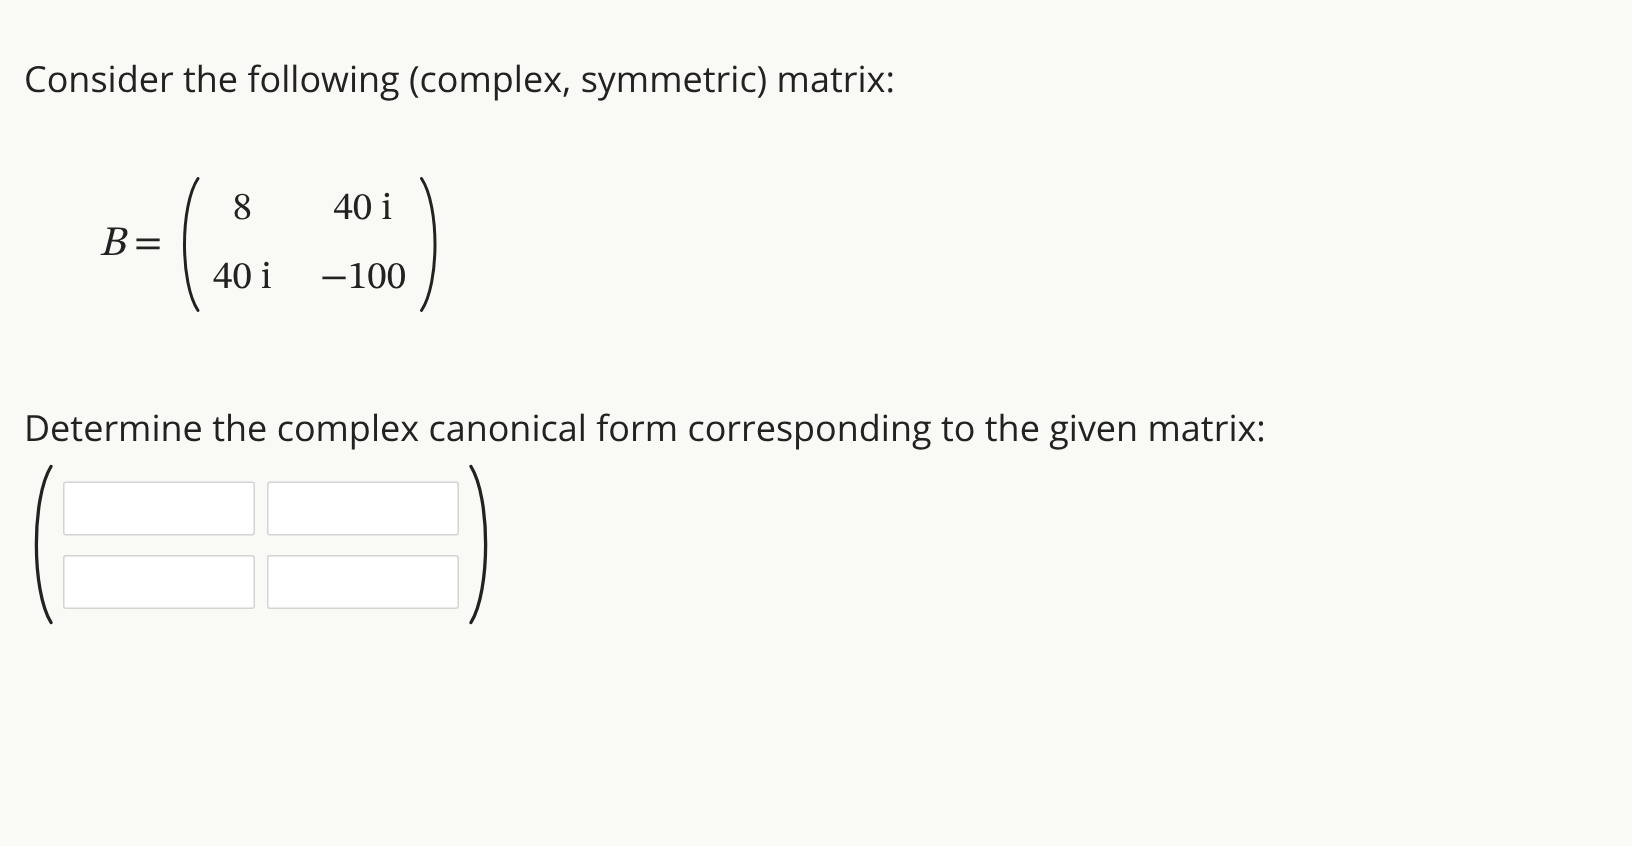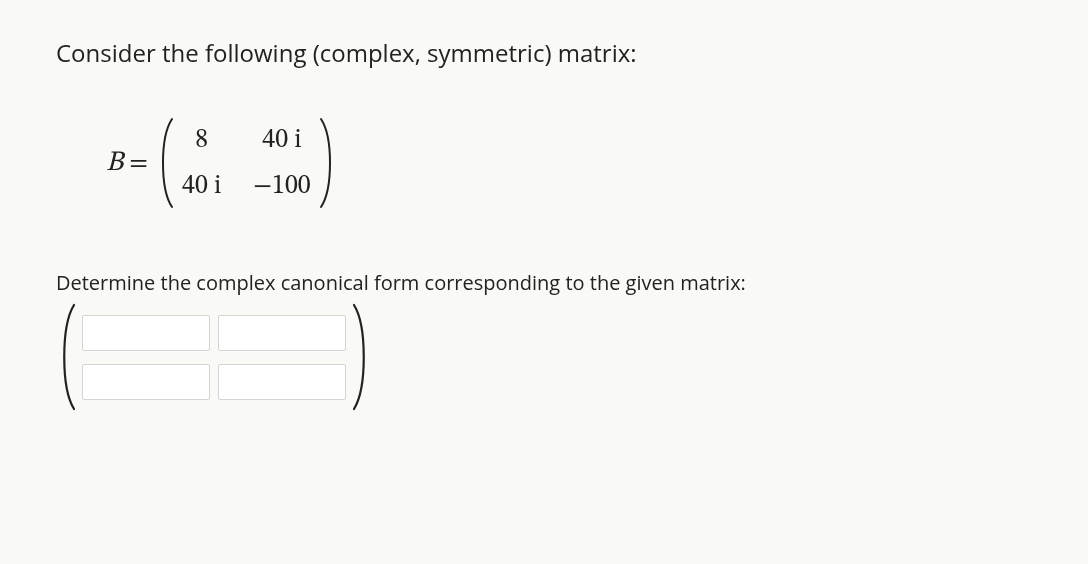--- a/index.html
+++ b/index.html
@@ -6,21 +6,21 @@
   html, body {
     margin: 0;
     padding: 0;
     width: 1088px;
     height: 564px;
     background: #f9f9f6;
     font-family: "Segoe UI", "Open Sans", -apple-system, Helvetica, Arial, sans-serif;
     color: #222;
   }
   .page {
-    padding: 36px 36px 0 56px;
+    padding: 36px 36px 0 16px;
   }
   .prompt {
     font-size: 24px;
     font-weight: 400;
     color: #222;
     margin-bottom: 48px;
   }
   .matrix-def {
     display: flex;
     align-items: center;
@@ -60,21 +60,21 @@
     padding: 0 6px;
   }
   .mcell {
     font-family: "Cambria Math", "STIX Two Math", Georgia, serif;
     font-size: 26px;
     text-align: center;
     color: #222;
     white-space: nowrap;
   }
   .question {
-    font-size: 20px;
+    font-size: 24px;
     font-weight: 400;
     color: #222;
     margin-bottom: 6px;
   }
   .answer-matrix {
     display: flex;
     align-items: stretch;
     height: 110px;
     margin-left: 0;
   }

